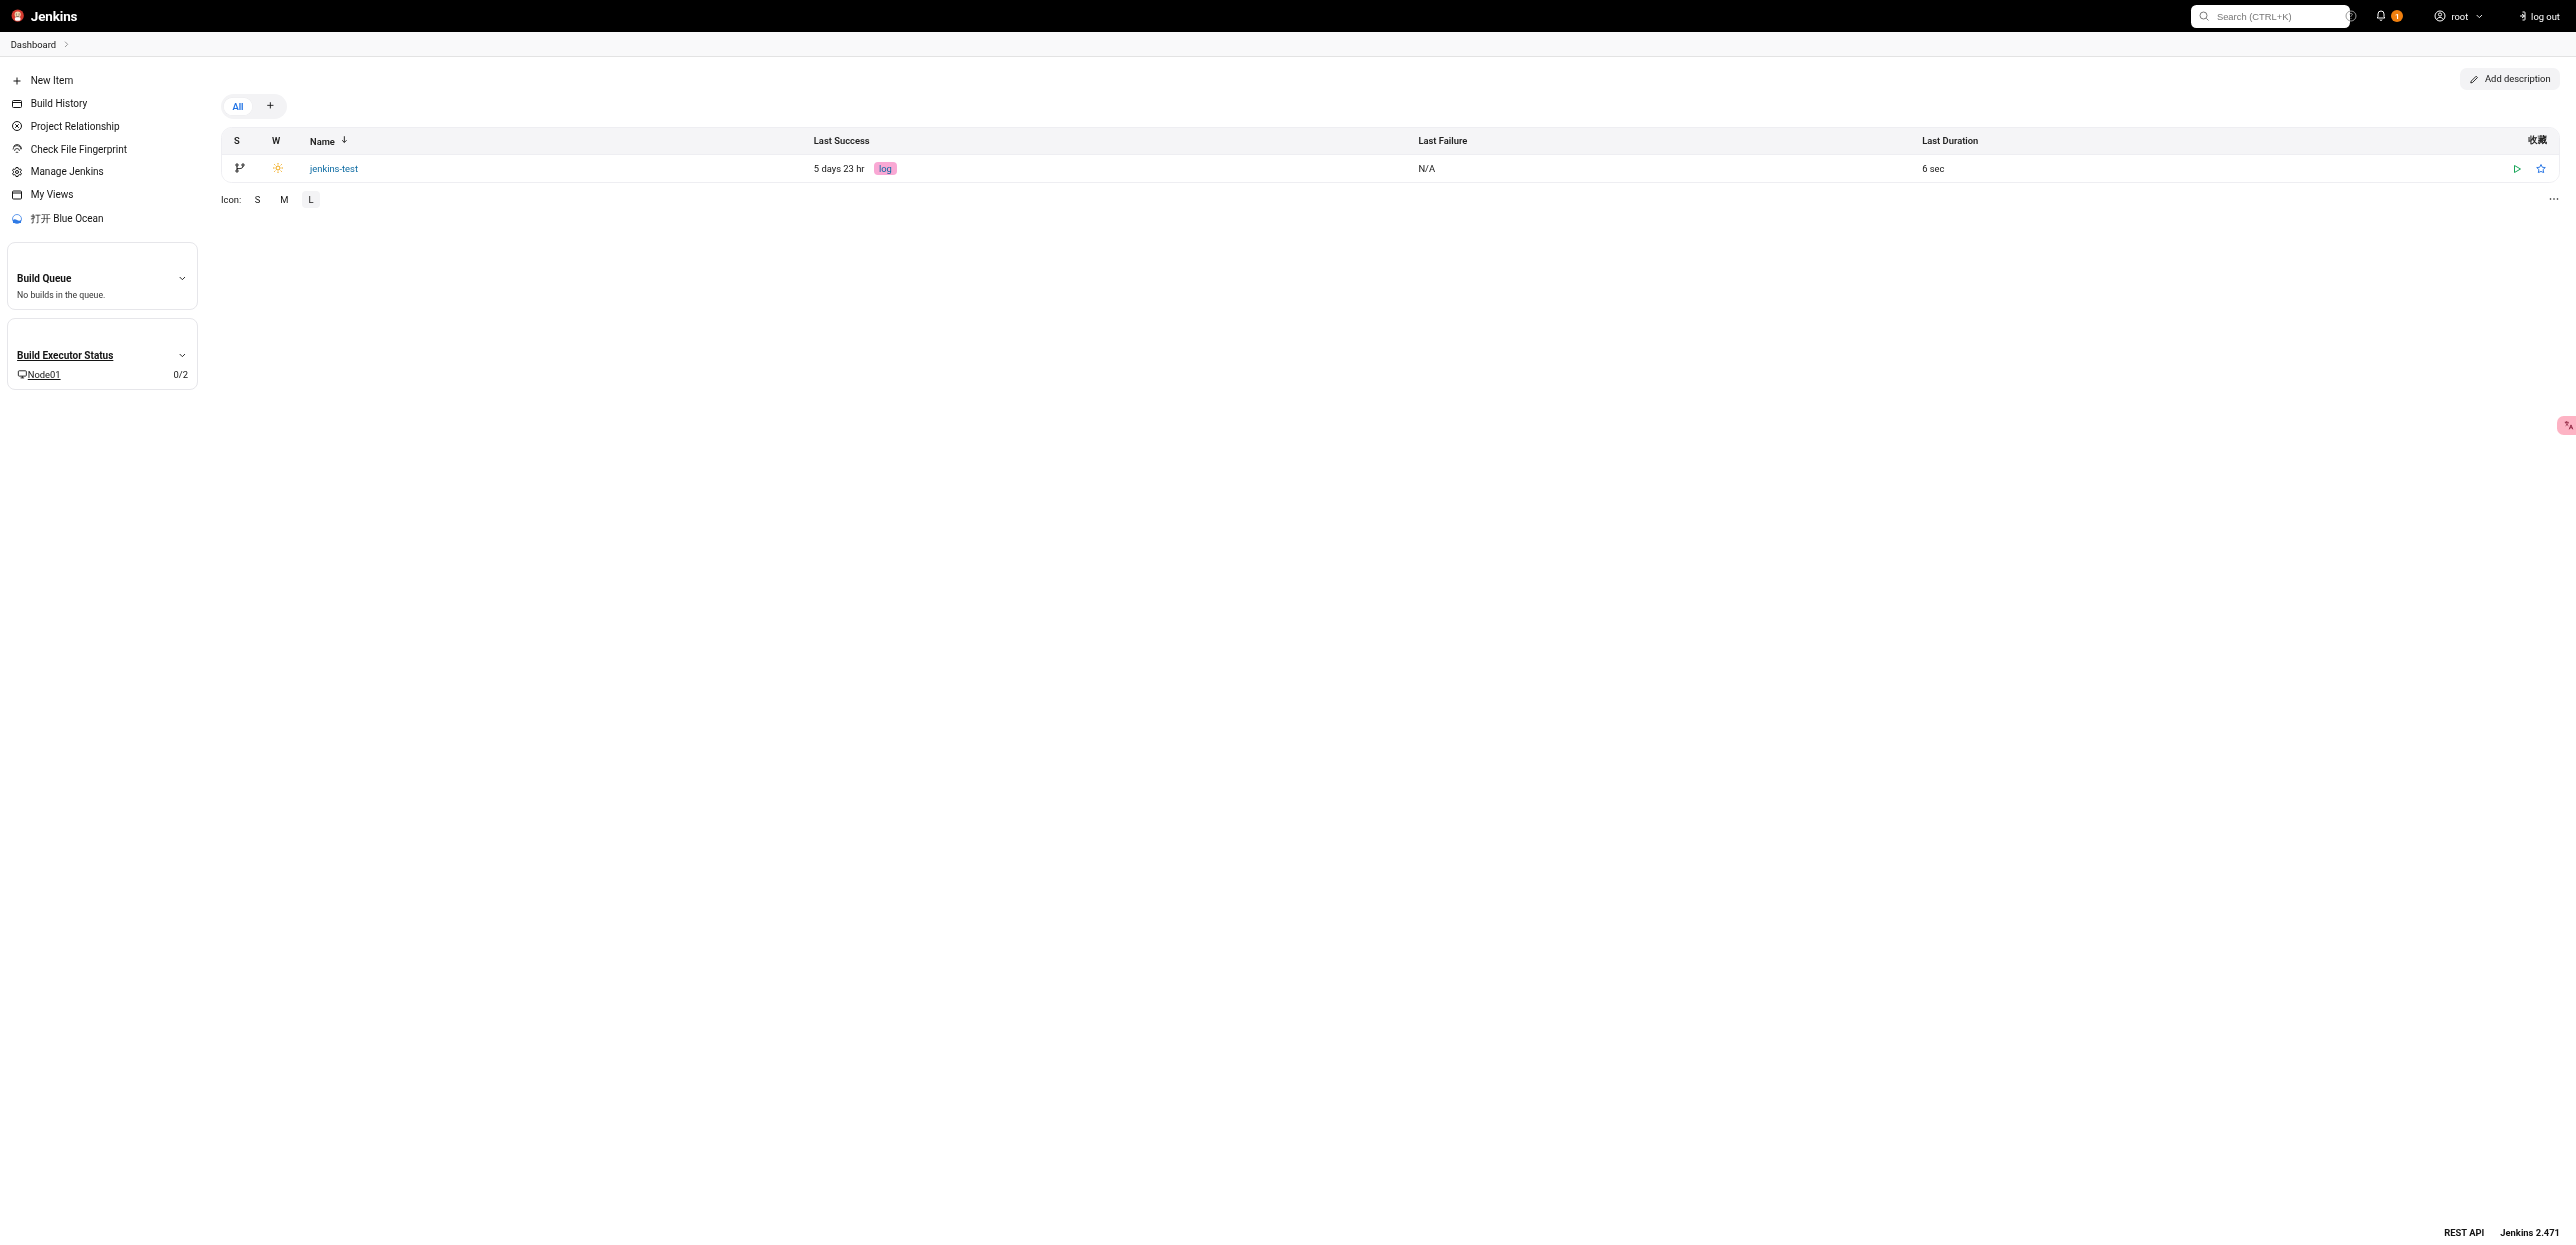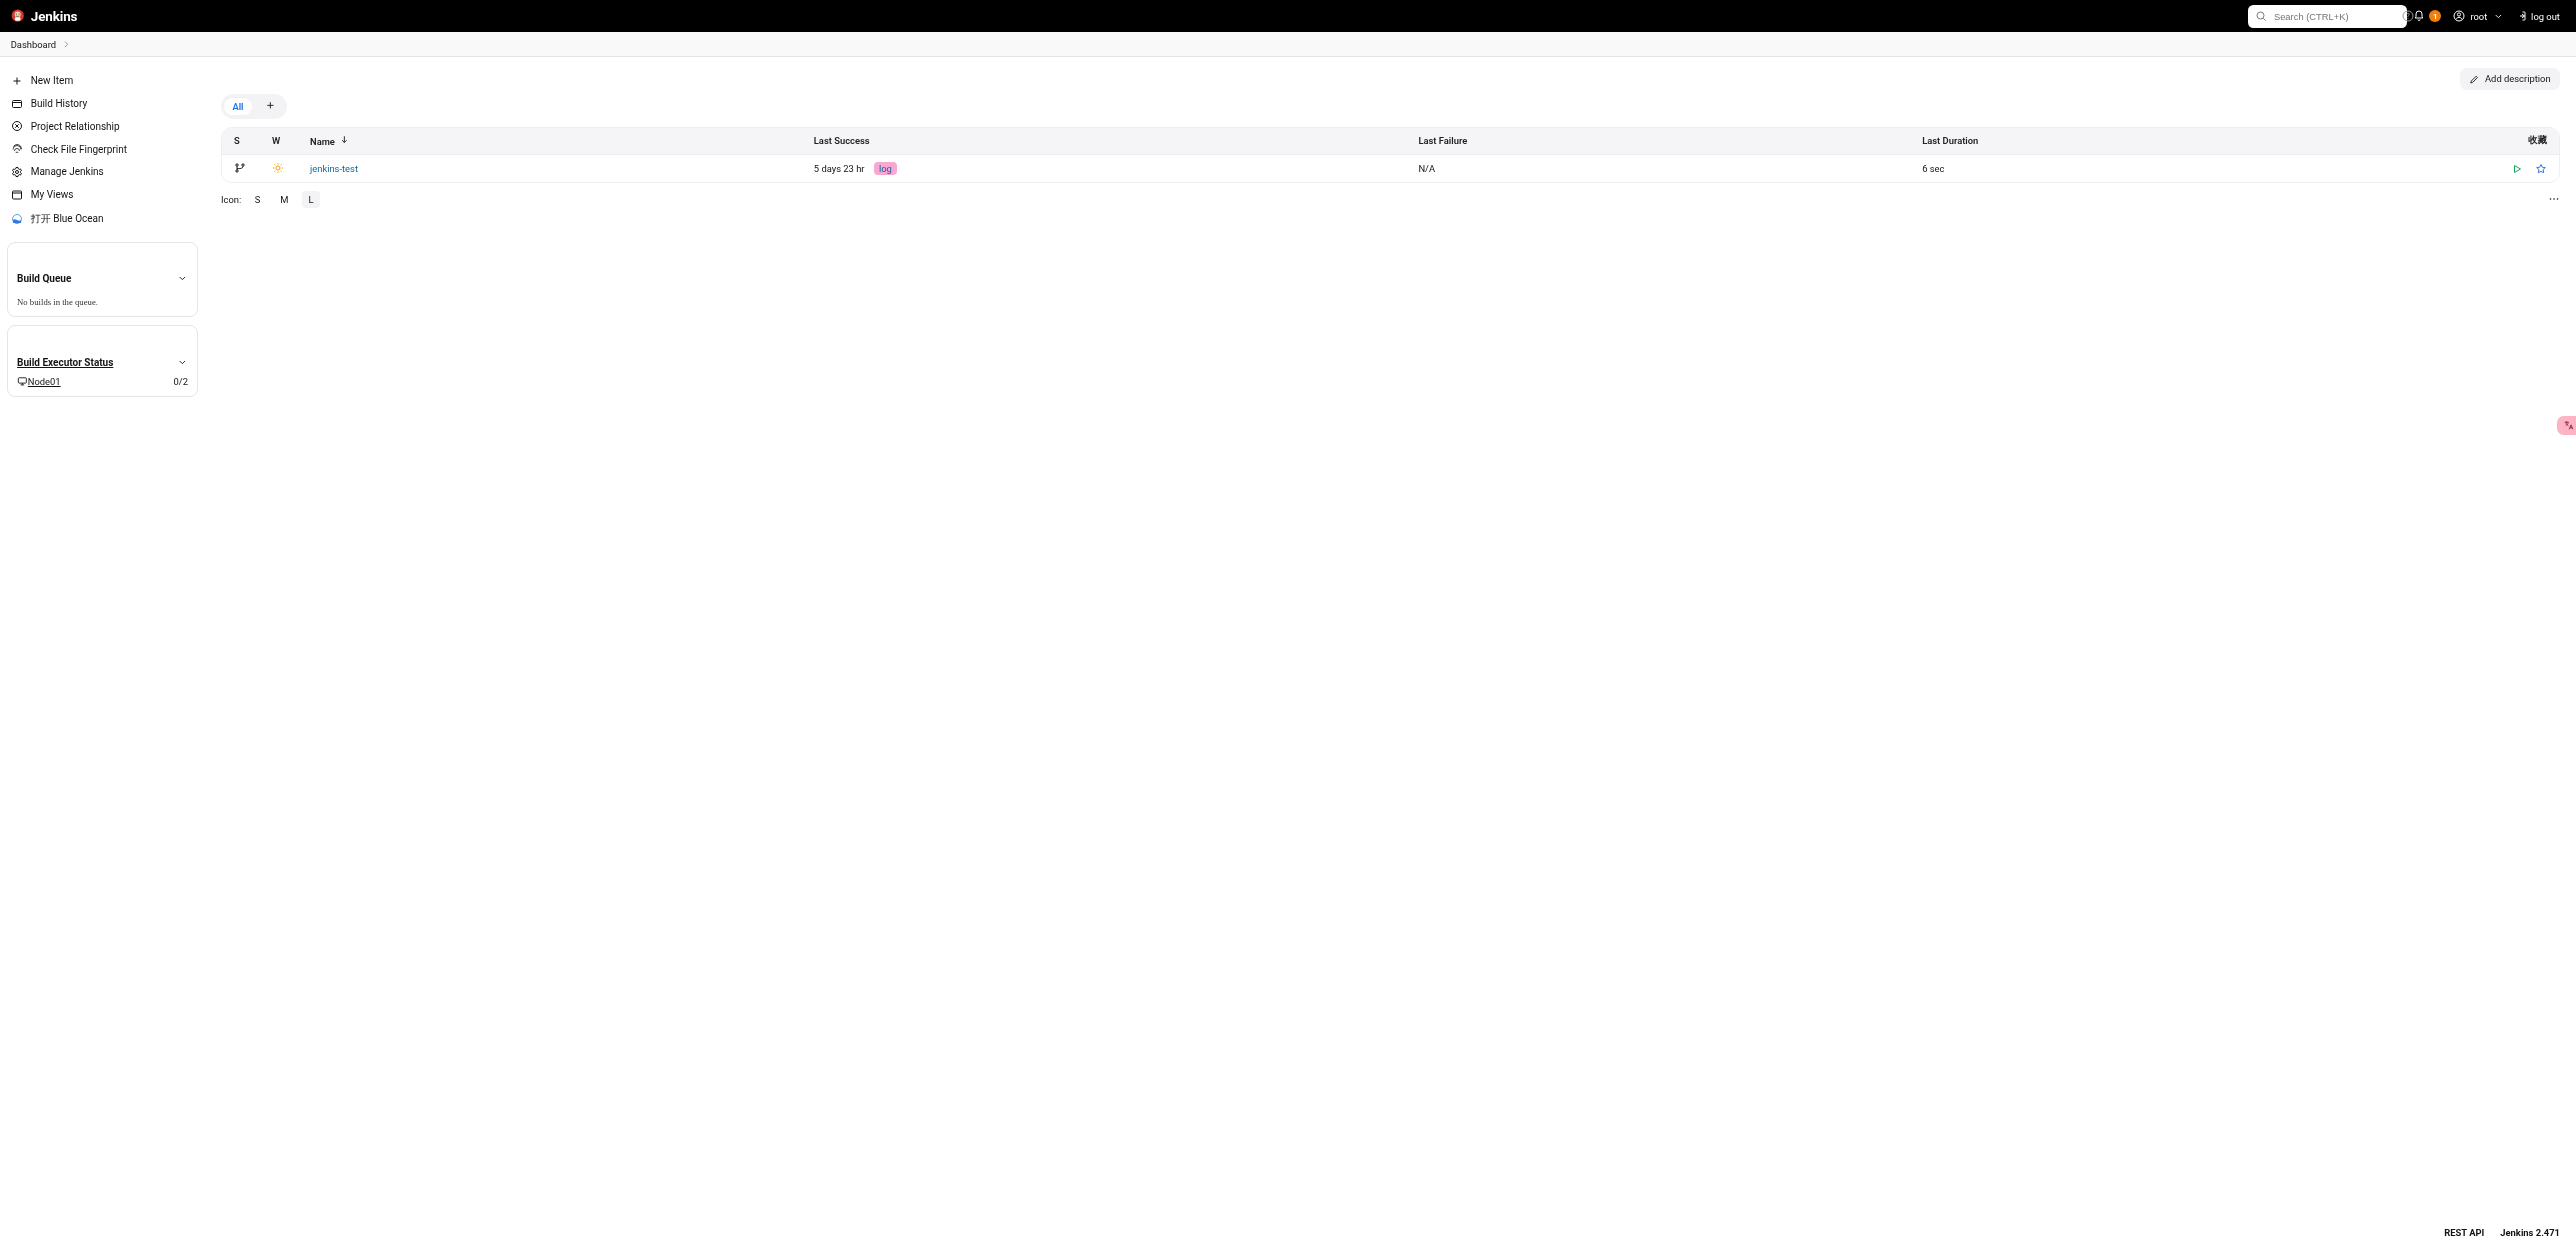--- a/index.html
+++ b/index.html
@@ -26,21 +26,21 @@
   }
 
   
   .header {
     background: var(--black);
     color: #fff;
     height: 32px;
     display: flex;
     align-items: center;
     padding: 0 10.7px;
-    gap: 1px;
+    gap: 20px;
   }
   .brand { display: flex; align-items: center; gap: 6.7px; }
   .brand-name { font-size: 13.4px; font-weight: 700; letter-spacing: -0.1px; }
   .header .spacer { flex: 1; }
   .search {
     display: flex; align-items: center; gap: 5.4px;
     background: #fff; color: #333;
     border-radius: 5.4px; height: 23px; width: 159px;
     padding: 0 5.4px 0 6.7px;
   }
@@ -60,21 +60,21 @@
   .layout { display: flex; }
 
   
   .side { width: 205px; padding: 6.7px 6.7px 0 6.7px; }
   .side-list { list-style: none; padding: 5.4px 0 5.4px 0; margin: 0; }
   .side-item { display: flex; align-items: center; gap: 8px; padding: 5.4px 4px; border-radius: 5.4px; font-size: 10px; color:#141414; }
   .card {
     border: 0.7px solid var(--card-border); border-radius: 8px; margin: 5.4px 0 8px 0; padding: 9.4px 9.4px;
   }
   .card-head { display:flex; align-items:center; justify-content:space-between; font-weight: 700; font-size: 10px; margin-top: 21px; }
-  .card-sub { margin-top: 13px; color: #333; font-size: 8.7px; font-family: Liberation Serif, serif; }
+  .card-sub { margin-top: 6px; color: #333; font-size: 8.7px; }
   .exec-row { display:flex; align-items:center; justify-content:space-between; margin-top: 8px; font-size: 9.4px; }
   .exec-row .node { text-decoration: underline; display:flex; align-items:center; gap:0; }
   .underline { text-decoration: underline; }
 
   
   .main { flex: 1; padding: 10.7px 16px 16px 16px; position: relative; }
   .top-actions { display:flex; justify-content:flex-end; margin-bottom: 4px; }
   .btn-ghost { display:flex; align-items:center; gap:5.4px; background: var(--button-bg); border-radius: 6.7px; padding: 5.4px 9.4px; font-size: 9.4px; }
 
   .tabs { display:flex; align-items:center; background: var(--button-bg); border-radius: 670px; padding: 2px; gap: 2.7px; width: fit-content; margin: 4px 0 8px 0; }

